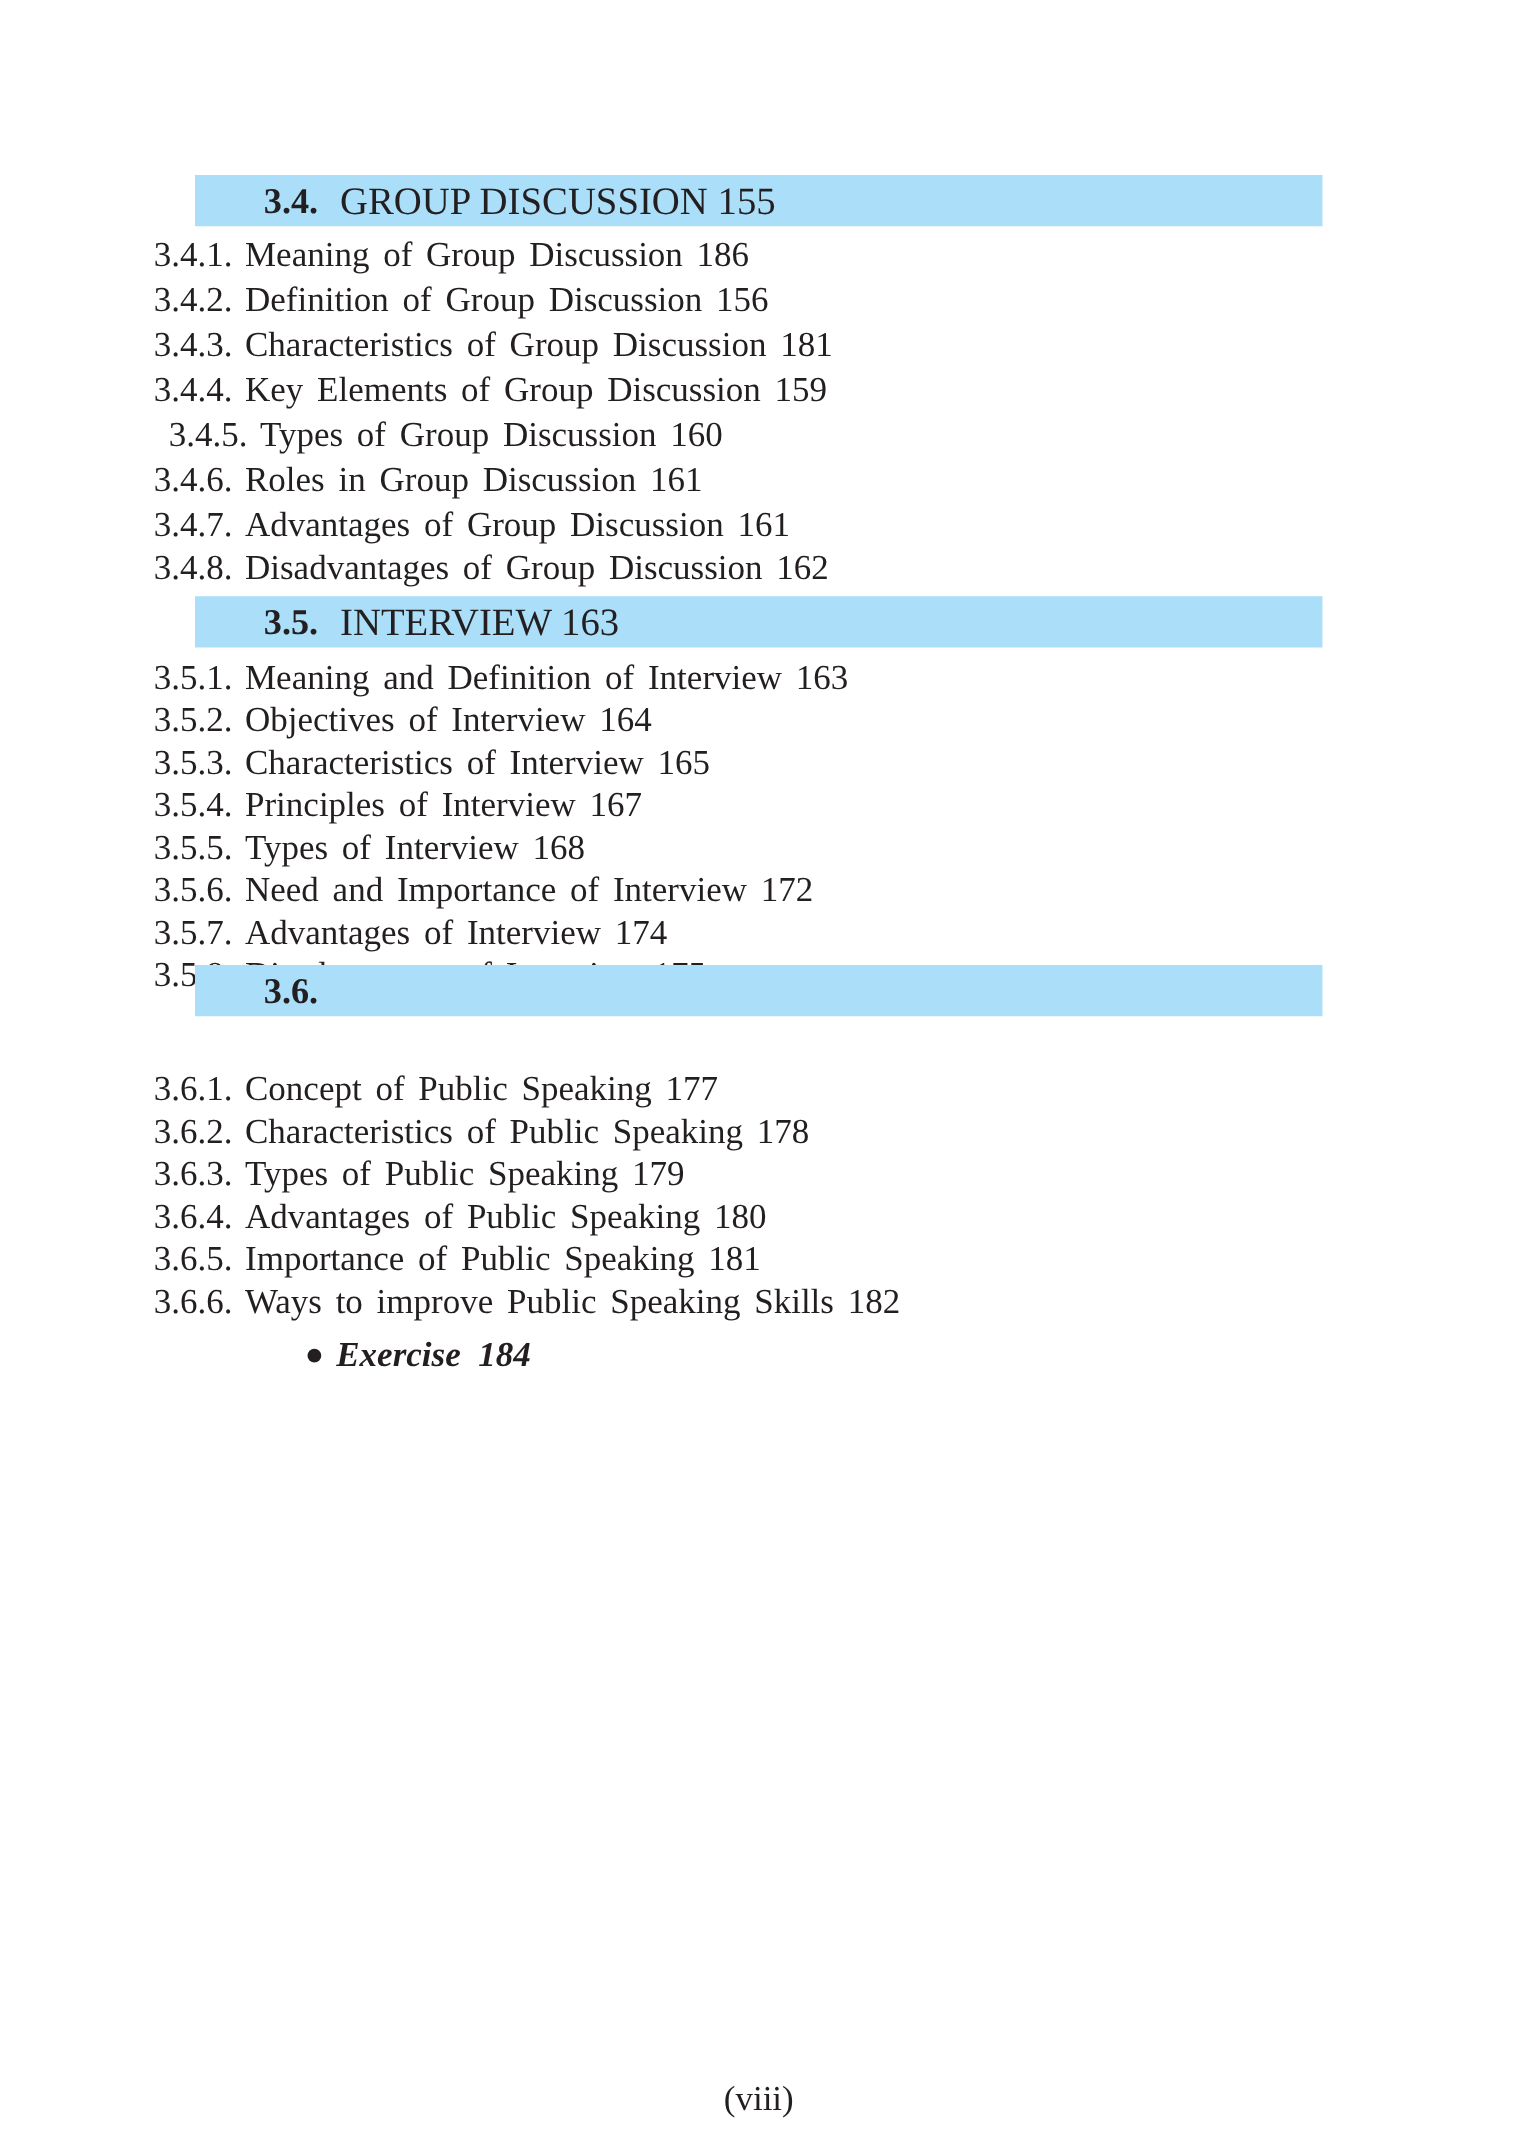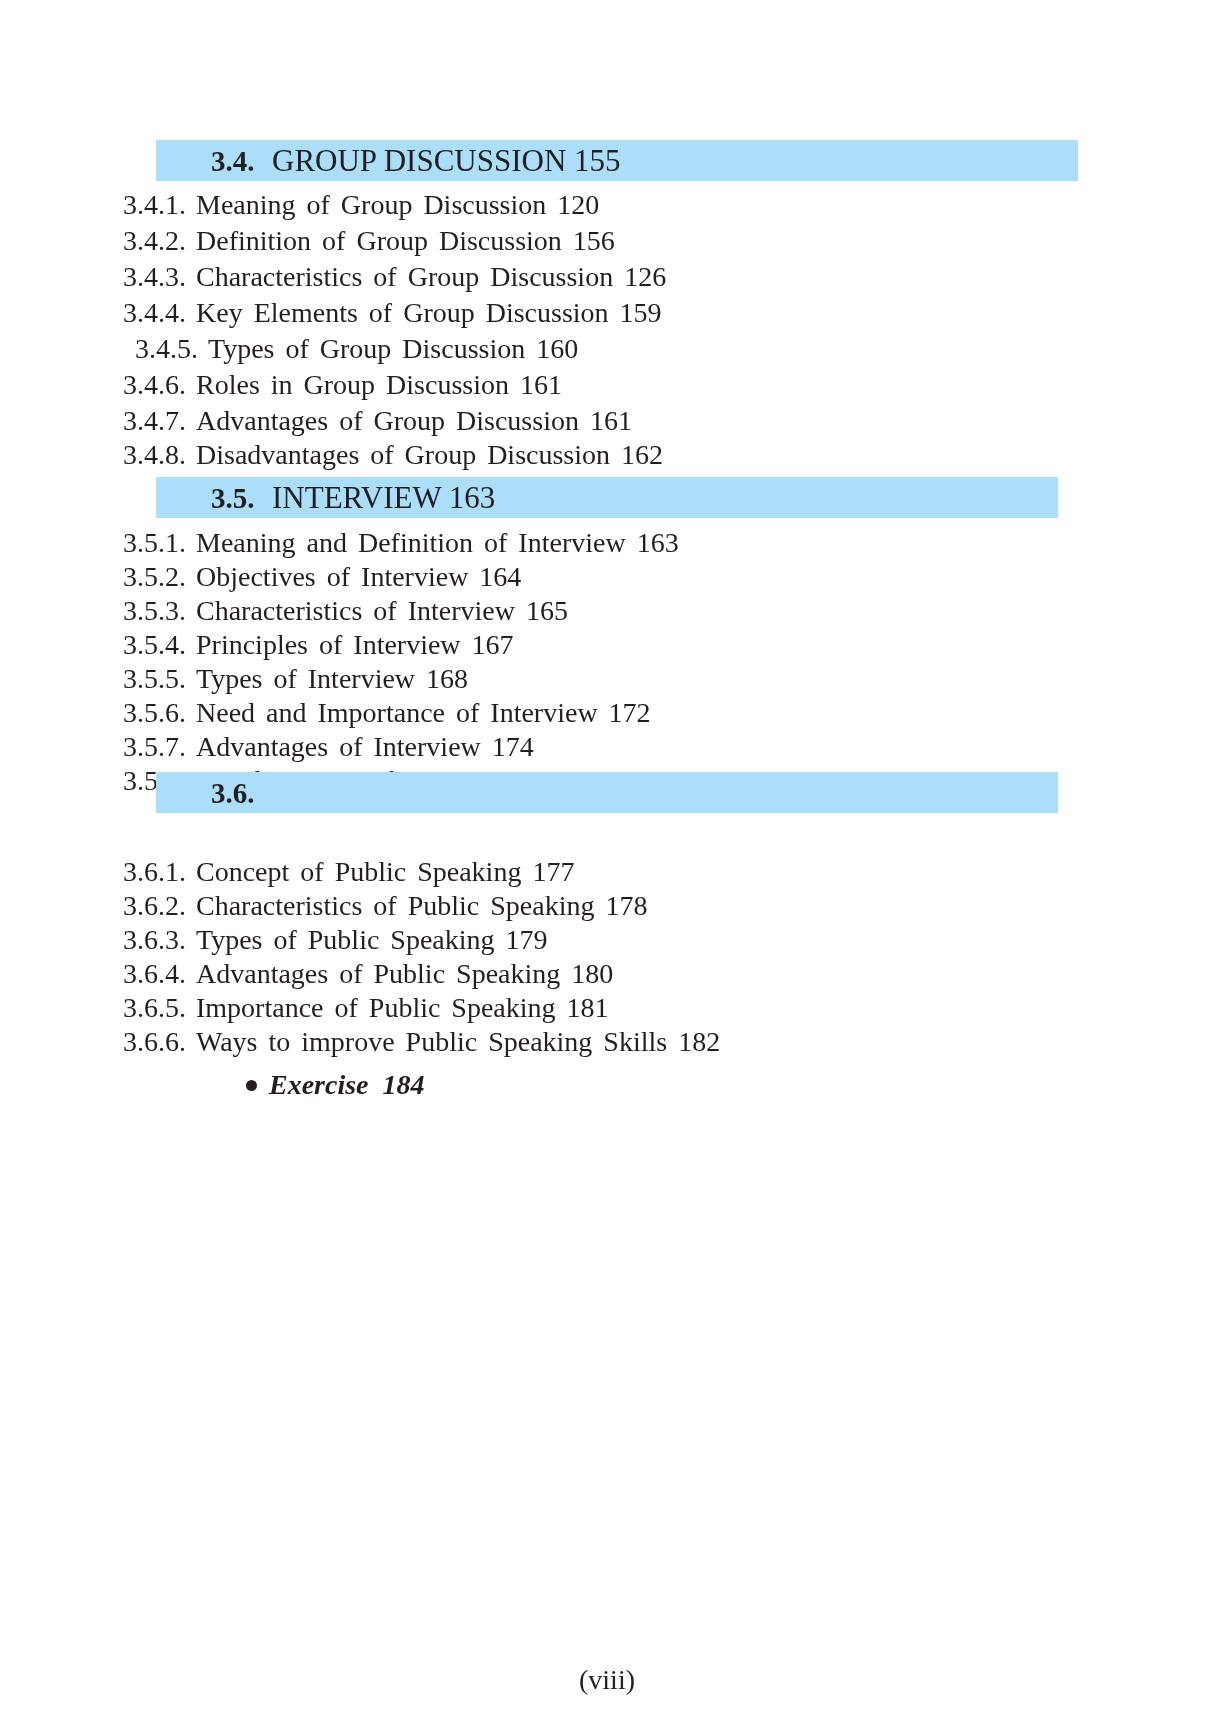--- a/index.html
+++ b/index.html
@@ -26,35 +26,35 @@
   .exercise { position: absolute; left: 246px; font-size: 28px; line-height: 34px; font-weight: bold; white-space: nowrap; }
   .exercise .bullet {
     display: inline-block; width: 11px; height: 11px; border-radius: 50%; background: #231f20;
     vertical-align: middle; margin-right: 12px; position: relative; top: -2px;
   }
   .footer { position: absolute; top: 1664px; left: 0; width: 1214px; text-align: center; font-size: 28px; }
 </style>
 </head>
 <body>
 
-<div class="band" style="top:140px;padding-left:20px;">
+<div class="band" style="top:140px;">
   <span class="num">3.4.</span>
   <span class="title">GROUP DISCUSSION 155</span>
 </div>
 <div class="item" style="top:188px;left:110px;width:700px;">
     <span class="num">3.4.1.</span>
-    <span class="title">Meaning of Group Discussion 120</span>
+    <span class="title">Meaning of Group Discussion 186</span>
   </div>
 <div class="item" style="top:224px;left:110px;width:700px;">
     <span class="num">3.4.2.</span>
     <span class="title">Definition of Group Discussion 156</span>
   </div>
 <div class="item" style="top:260px;left:110px;width:700px;">
     <span class="num">3.4.3.</span>
-    <span class="title">Characteristics of Group Discussion 126</span>
+    <span class="title">Characteristics of Group Discussion 181</span>
   </div>
 <div class="item" style="top:296px;left:110px;width:700px;">
     <span class="num">3.4.4.</span>
     <span class="title">Key Elements of Group Discussion 159</span>
   </div>
 <div class="item" style="top:332px;left:122px;width:700px;">
     <span class="num">3.4.5.</span>
     <span class="title">Types of Group Discussion 160</span>
   </div>
 <div class="item" style="top:368px;left:110px;width:700px;">

